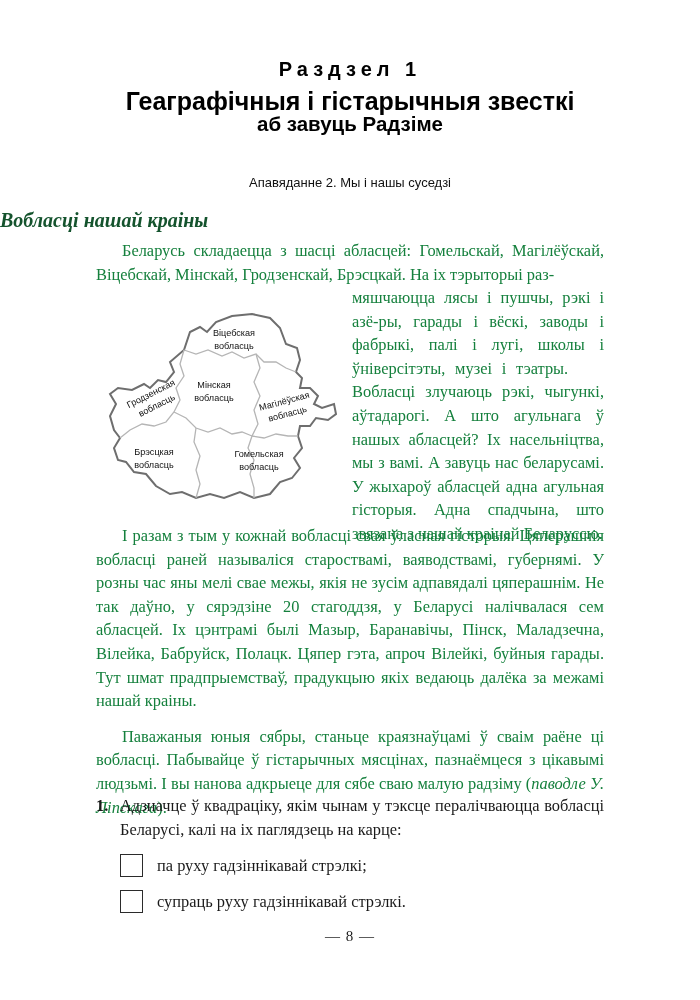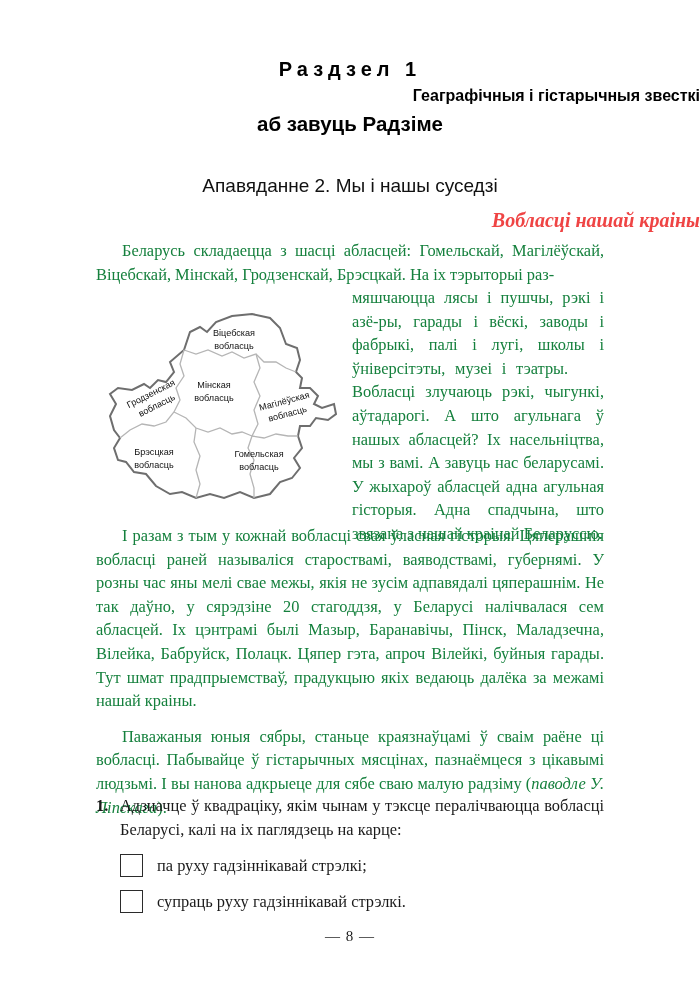--- a/index.html
+++ b/index.html
@@ -31,45 +31,44 @@
     font-weight: bold;
     color: #000;
   }
   #chapter-label {
     top: 58px;
     font-size: 20px;
     letter-spacing: 5px;
   }
   #chapter-title-1 {
     top: 87px;
-    font-size: 16px;
-    text-align: right;
+    font-size: 25px;
   }
   #chapter-title-2 {
     top: 112px;
     font-size: 20.5px;
   }
 
   #story-title {
     position: absolute;
     top: 175px; left: 0; right: 0;
     text-align: center;
     font-family: "Liberation Sans", "DejaVu Sans", sans-serif;
-    font-size: 19px;
+    font-size: 13px;
     color: #111;
   }
   #lesson-subtitle {
     position: absolute;
     top: 209px; left: 0; right: 0;
-    text-align: right;
+    text-align: left;
     font-family: "Liberation Serif", "DejaVu Serif", serif;
     font-style: italic;
     font-weight: bold;
     font-size: 20px;
-    color: #ef4444;
+    color: #14532d;
   }
 
   
   .body-col {
     position: absolute;
     font-size: 16.4px;
     line-height: 23.6px;
     text-align: justify;
     color: #15803d;
     word-spacing: 0px;

